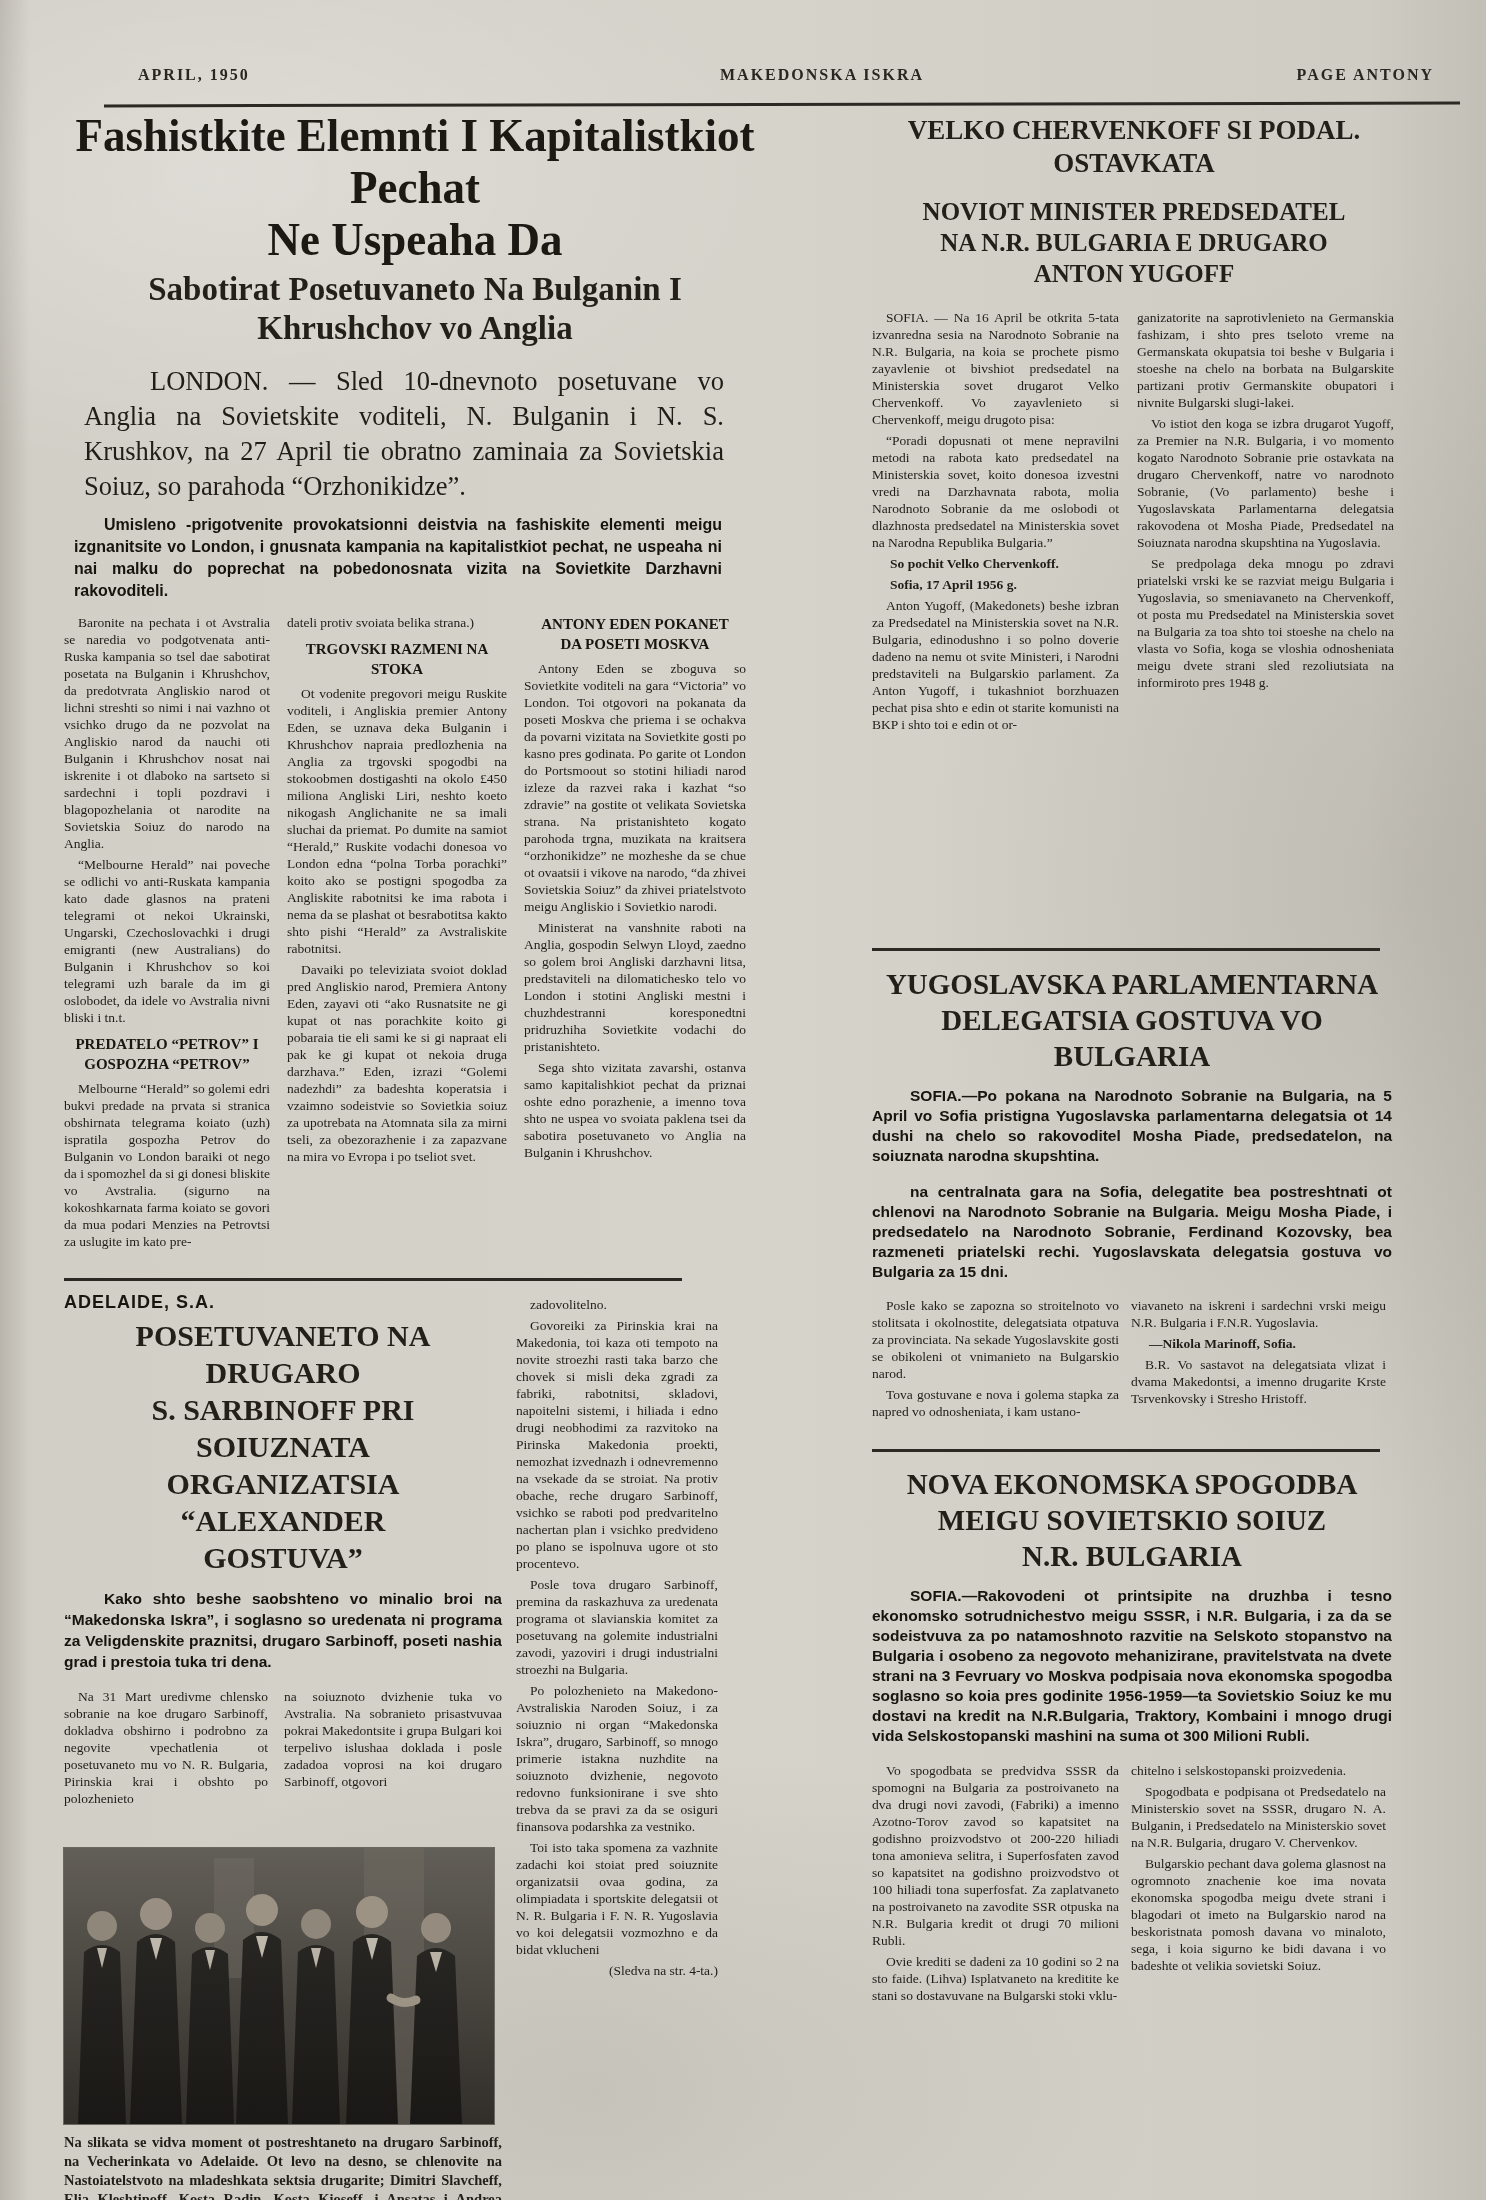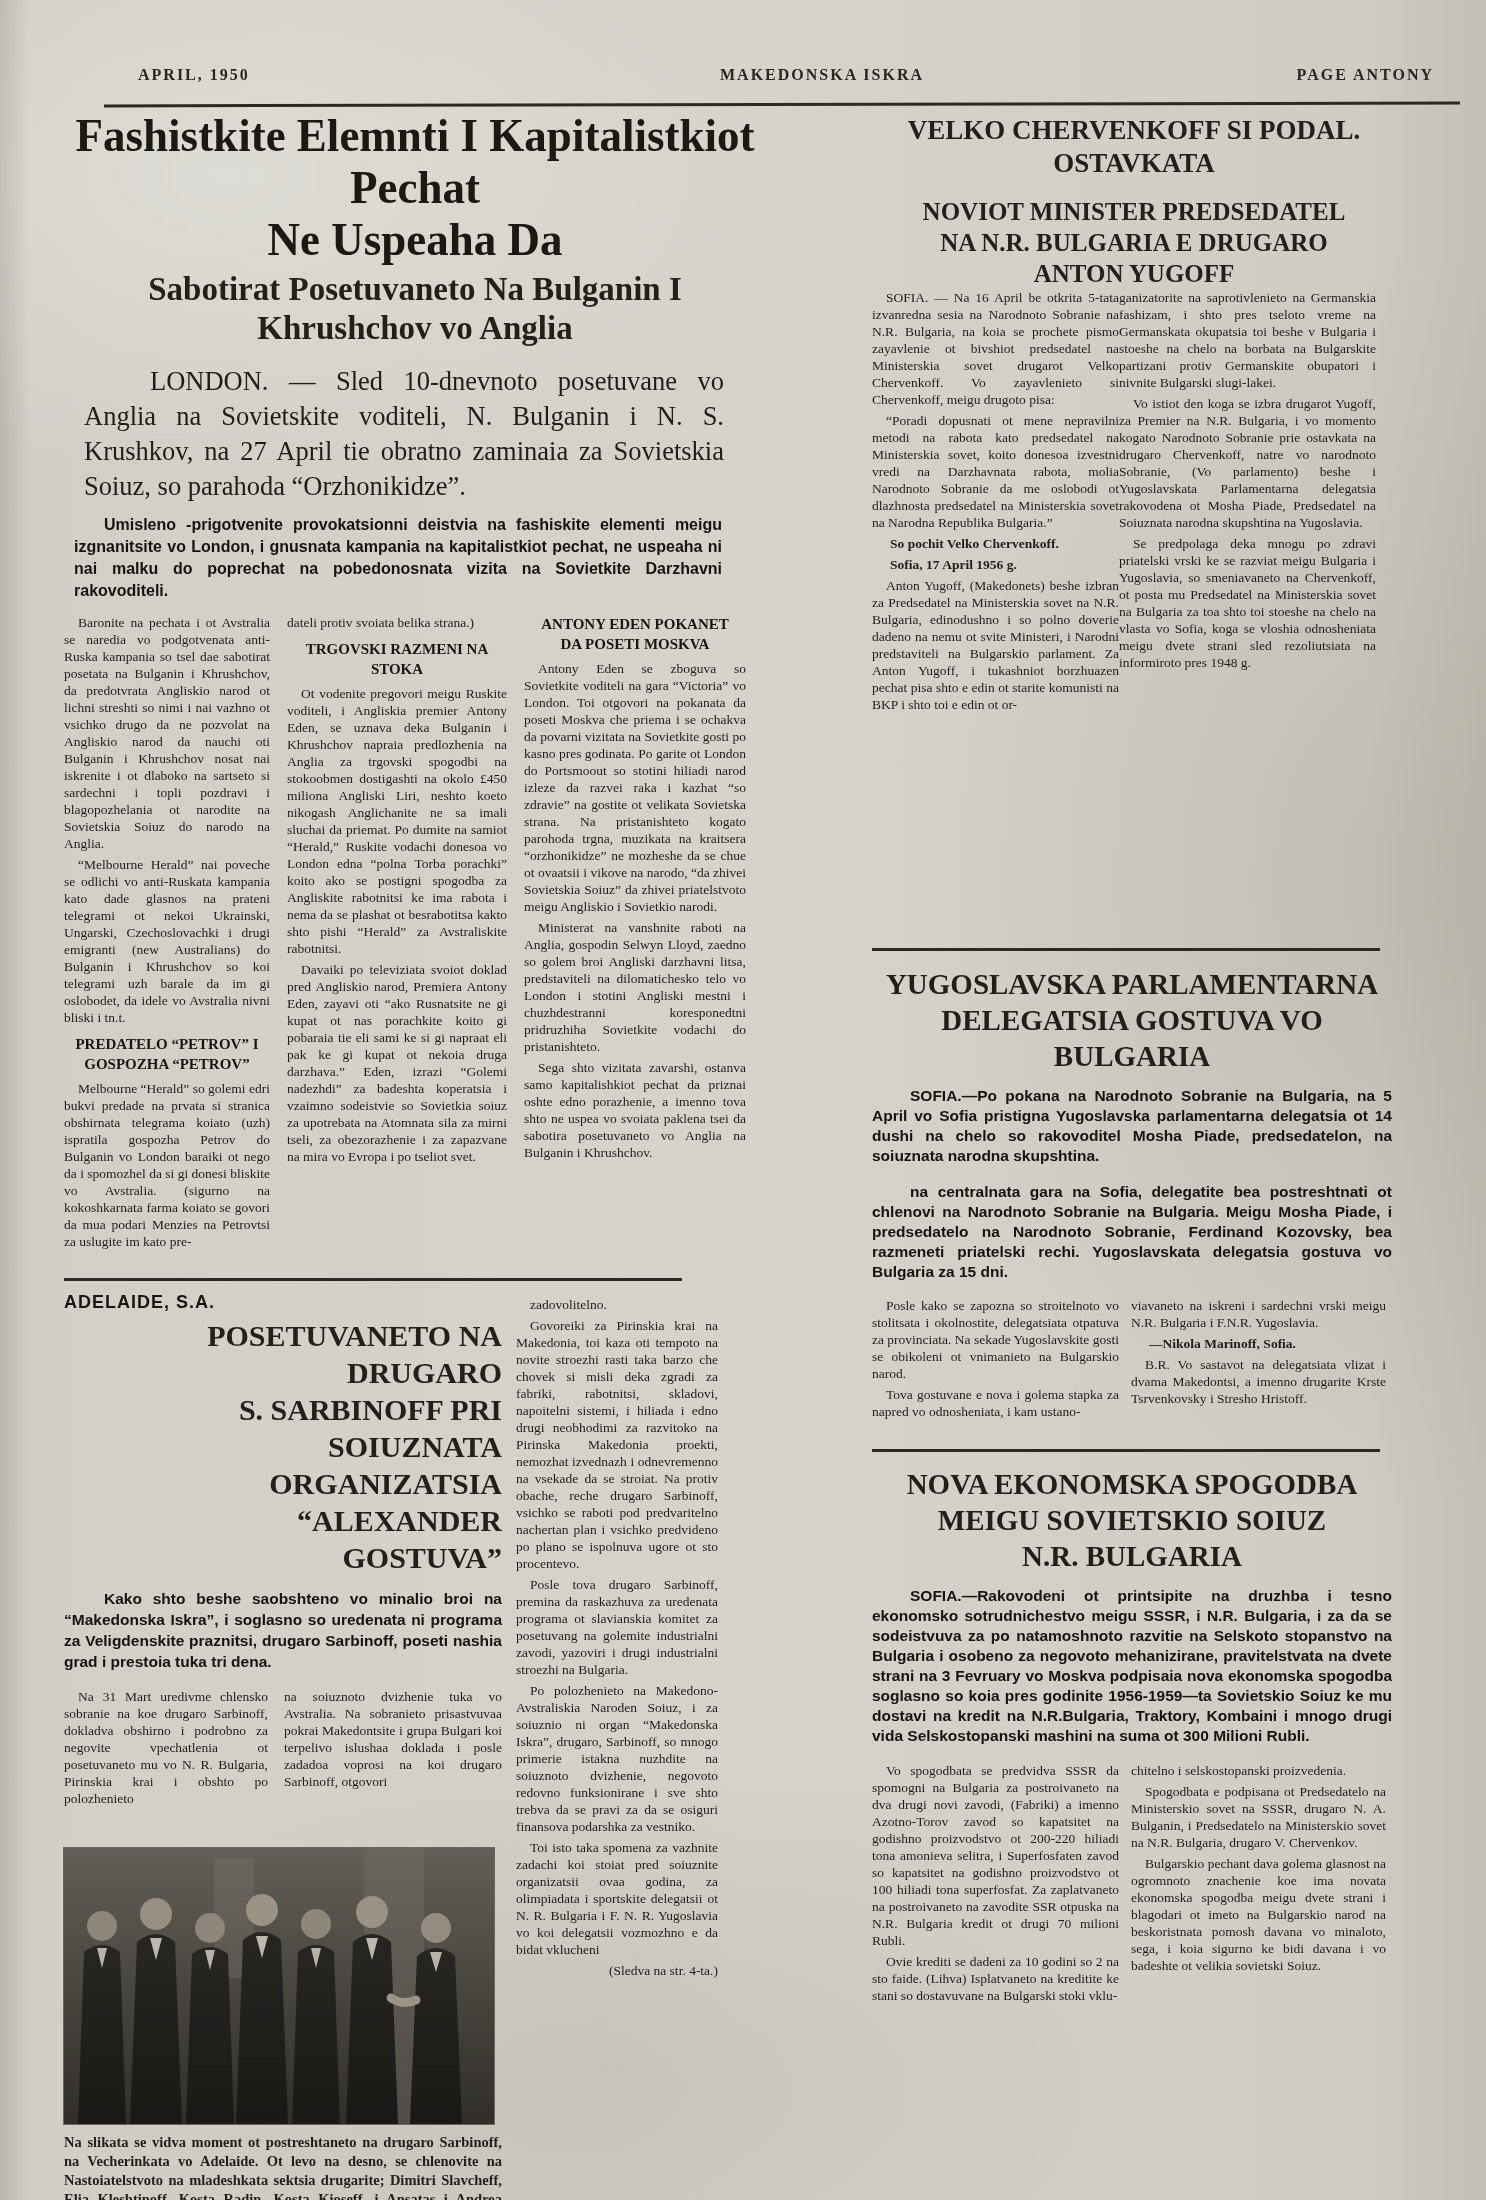--- a/index.html
+++ b/index.html
@@ -34,36 +34,36 @@
   .lead-dateline{margin:16px 0 0 20px;width:640px;font-size:26.5px;line-height:35px;text-align:justify;text-indent:66px;color:#211d17;}
   .lead-intro{margin:10px 0 0 10px;width:648px;font-family:"Liberation Sans", sans-serif;font-weight:bold;font-size:16px;line-height:22px;text-align:justify;text-indent:30px;color:#17130d;}
   .lead-cols{display:flex;gap:17px;margin-top:12px;}
   .lead-cols .col{overflow:hidden;height:762px;}
   .c-w1{width:206px;} .c-w2{width:220px;} .c-w3{width:222px;}
 
   
   .rule-adelaide{left:64px;top:1278px;width:618px;}
   .adelaide{position:absolute;left:64px;top:1292px;width:438px;}
   .kicker{font-family:"Liberation Sans", sans-serif;font-weight:bold;font-size:18px;letter-spacing:1px;color:#1a160f;}
-  .adel-h{font-size:30px;font-weight:bold;text-align:right;line-height:37px;color:#241f19;margin-top:4px;}
+  .adel-h{font-size:30px;font-weight:bold;text-align:center;line-height:37px;color:#241f19;margin-top:4px;}
   .adel-intro{margin-top:12px;font-family:"Liberation Sans", sans-serif;font-weight:bold;font-size:15.5px;line-height:21px;text-align:justify;text-indent:40px;color:#17130d;}
   .adel-cols{display:flex;gap:16px;margin-top:12px;}
   .adel-cols .col{overflow:hidden;height:152px;}
   .a-w1{width:204px;} .a-w2{width:218px;}
   .photo{margin-top:8px;width:430px;height:276px;background:#4a4742;box-shadow:0 0 0 1px #6b675f;}
   .caption{margin-top:9px;font-size:14.5px;font-weight:bold;line-height:19px;text-align:justify;color:#221e18;}
   .adelaide-col3{position:absolute;left:516px;top:1296px;width:202px;height:884px;overflow:hidden;}
   .adelaide-col3 p{margin:0 0 4px 0;font-size:13.5px;line-height:17px;text-align:justify;text-indent:14px;}
   .adelaide-col3 p.cont{text-align:right;text-indent:0;}
 
   
   .cherv{position:absolute;left:872px;top:114px;width:524px;height:822px;overflow:hidden;}
   .cherv-h1{font-size:27px;font-weight:bold;text-align:center;line-height:33px;color:#231f19;}
   .cherv-h2{font-size:25px;font-weight:bold;text-align:center;line-height:31px;color:#231f19;margin-top:16px;}
-  .cherv-cols{display:flex;}
+  .cherv-cols{display:flex;gap:18px;margin-top:20px;}
   .cv-a{width:247px;} .cv-b{width:257px;}
 
   .rule-yugo{left:872px;top:948px;width:508px;}
   .yugo{position:absolute;left:872px;top:966px;width:520px;}
   .sec-h{font-size:29px;font-weight:bold;text-align:center;line-height:36px;color:#221e18;}
   .sec-intro{margin-top:12px;font-family:"Liberation Sans", sans-serif;font-weight:bold;font-size:15.5px;line-height:20px;text-align:justify;text-indent:38px;color:#17130d;}
   .sec-intro.second{margin-top:8px;}
   .sec-cols{display:flex;gap:12px;margin-top:14px;}
   .y-a{width:247px;} .y-b{width:255px;}
 

